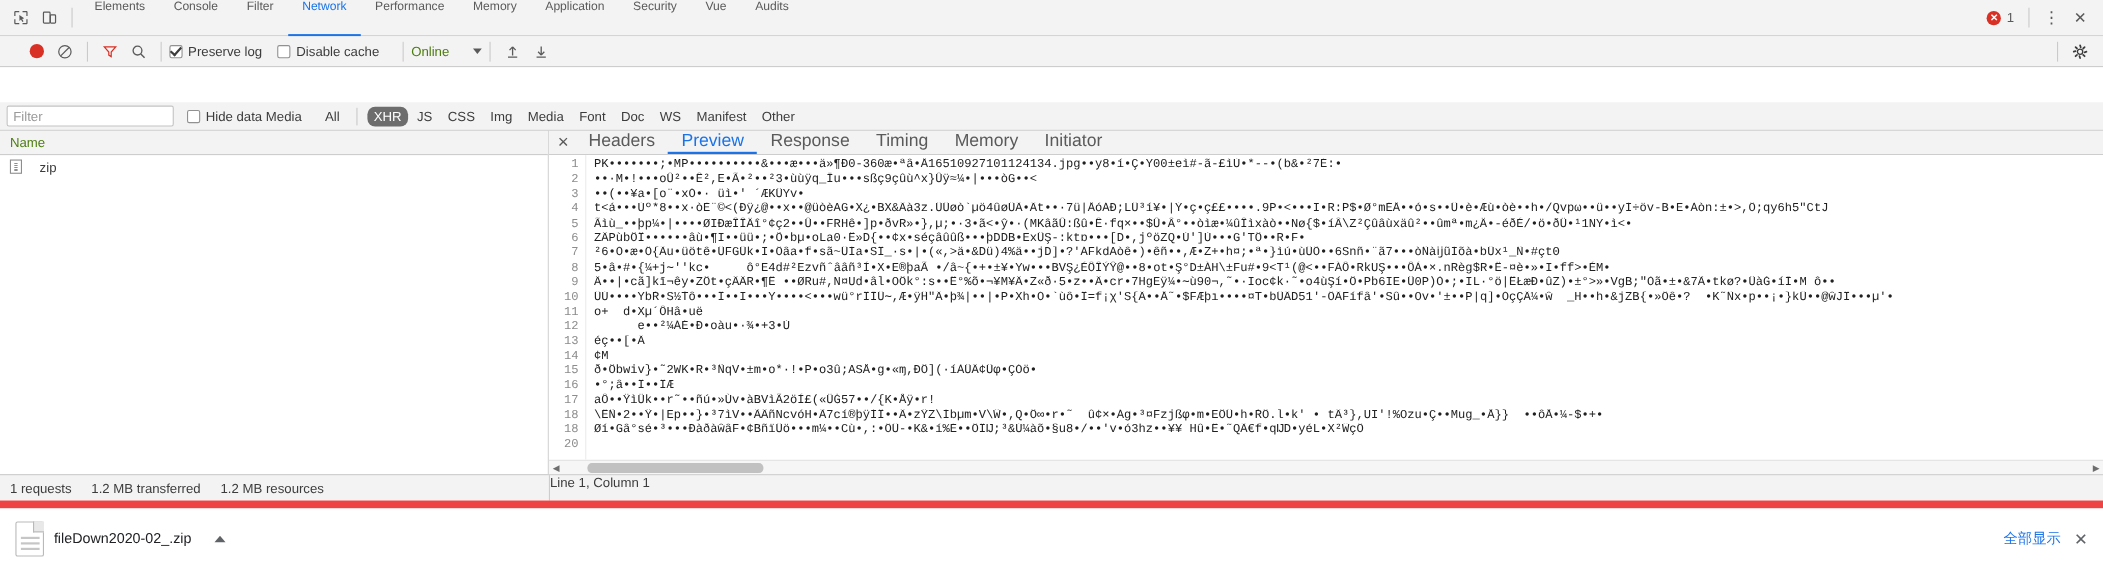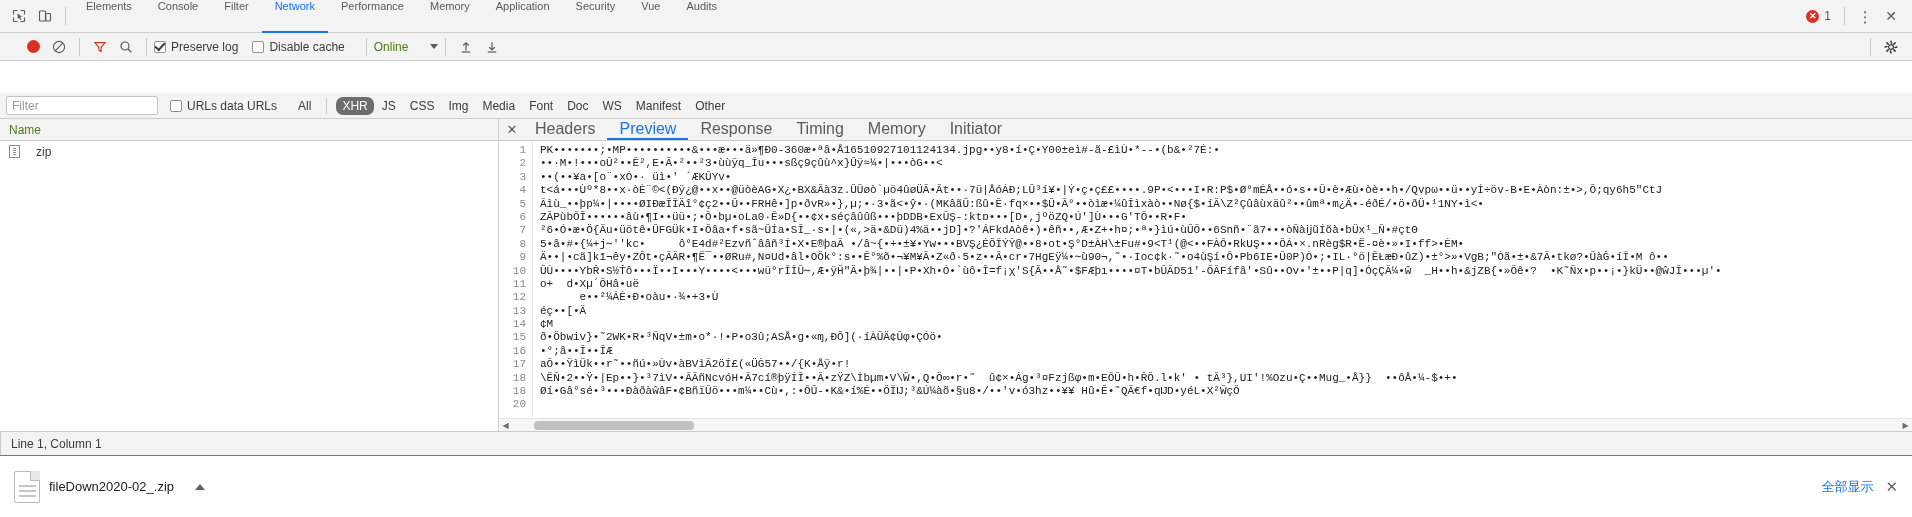--- a/index.html
+++ b/index.html
@@ -141,27 +141,27 @@
     background:#c1c1c1; border-radius:4px;
   }
 
   
   .statusbar {
     height:24px; min-height:24px; background:#f3f3f3; border-top:1px solid #cdcdcd;
     display:flex; align-items:center; font-size:12px; color:#3c3c3c;
   }
   .sb-left { display:flex; align-items:center; padding-left:9px; gap:0; }
   .sb-item { padding-right:18px; white-space:nowrap; }
-  .sb-right { margin-left:0; padding-left:10px; border-left:1px solid #cdcdcd;
-              display:flex; align-items:center; height:24px; }
+  .sb-right { margin-left:0; border-left:1px solid #cdcdcd;
+              display:flex; align-items:flex-start; height:24px; }
   .sb-pos { padding-left:0; color:#3c3c3c; }
 
   
   .shelf {
-    height:62px; min-height:62px; background:#ffffff; border-top:1px solid #ef4444;
+    height:62px; min-height:62px; background:#ffffff; border-top:7px solid #ef4444;
     display:flex; align-items:center; padding:0 14px;
   }
   .dl-item { display:flex; align-items:center; gap:9px; }
   .dl-fileicon {
     width:26px; height:32px; background:#fff; border:1px solid #b9b9b9; border-radius:2px;
     position:relative; flex:none;
   }
   .dl-fileicon::before {
     content:""; position:absolute; right:-1px; top:-1px; width:9px; height:9px;
     background:#e8e8e8; border-left:1px solid #b9b9b9; border-bottom:1px solid #b9b9b9;
@@ -301,21 +301,21 @@
         </svg>
       </div>
     </div>
   </div>
 
   <div class="filterbar">
     <input class="filter-input" type="text" placeholder="Filter" style="">
     <div style="width:12px"></div>
     <div class="cb-item">
       <span class="cbx"></span>
-      <span class="cb-label">URLs data URLs</span>
+      <span class="cb-label">Hide data Media</span>
     </div>
     <div class="ftype"><span>All</span></div>
     <div class="fsep"></div>
     <div class="ftype active"><span>XHR</span></div>
     <div class="ftype"><span>JS</span></div>
     <div class="ftype"><span>CSS</span></div>
     <div class="ftype"><span>Img</span></div>
     <div class="ftype"><span>Media</span></div>
     <div class="ftype"><span>Font</span></div>
     <div class="ftype"><span>Doc</span></div>
@@ -391,20 +391,25 @@
         <div class="hs-arrow">◀</div>
         <div class="hs-track">
           <div class="hs-thumb"></div>
         </div>
         <div class="hs-arrow">▶</div>
       </div>
     </div>
   </div>
 
   <div class="statusbar">
+    <div class="sb-left" style="width:499px;">
+      <span class="sb-item">1 requests</span>
+      <span class="sb-item">1.2 MB transferred</span>
+      <span class="sb-item">1.2 MB resources</span>
+    </div>
     <div class="sb-right">
       <span class="sb-pos">Line 1, Column 1</span>
     </div>
   </div>
 
   <div class="shelf">
     <div class="dl-item">
       <span class="dl-fileicon"></span>
       <span class="dl-name">fileDown2020-02_.zip</span>
       <span class="dl-caret"></span>

